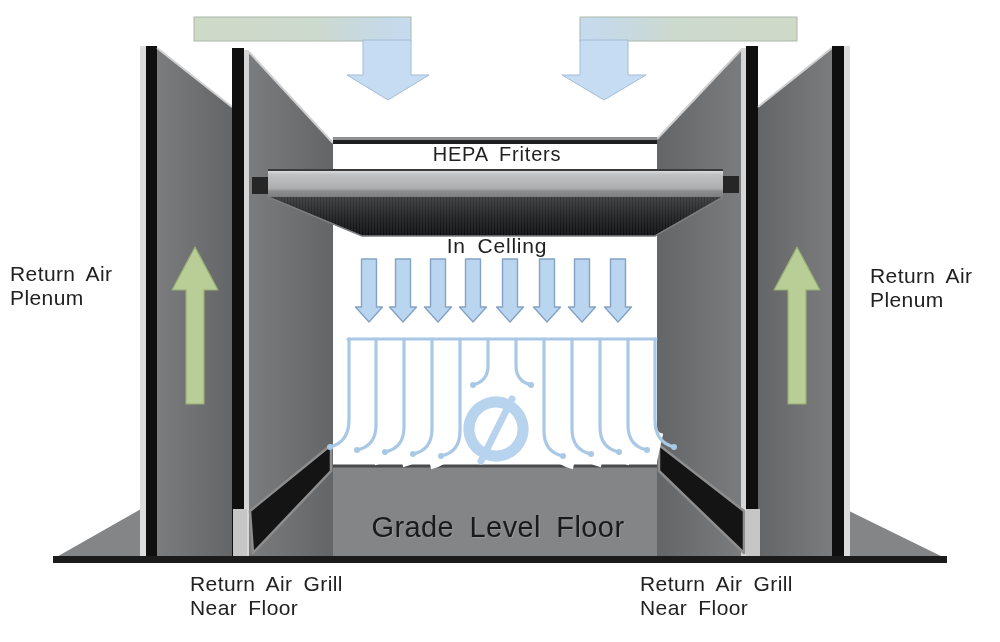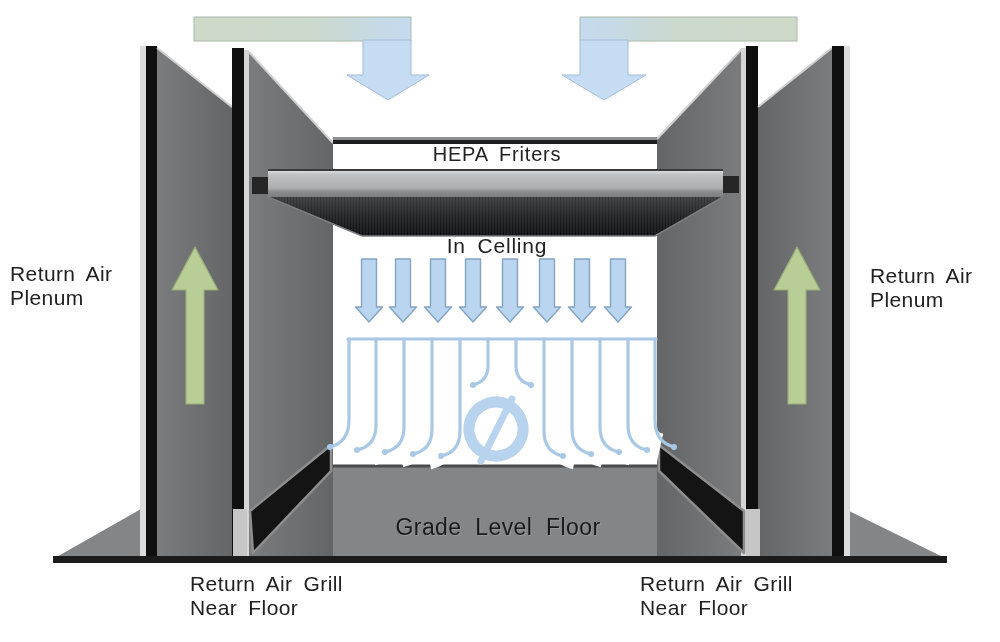--- a/index.html
+++ b/index.html
@@ -7,21 +7,21 @@
          font-family:"Liberation Sans","DejaVu Sans",sans-serif;}
   .stage svg{position:absolute;left:0;top:0;}
   .lbl{position:absolute;color:#212121;font-size:21px;line-height:24px;
        letter-spacing:0.4px;word-spacing:5px;white-space:nowrap;
        text-shadow:1px 1px 0 rgba(255,255,255,0.38);}
   .lbl .ln{display:block;}
   .lbl-plenum-left{left:10px;top:262px;}
   .lbl-plenum-right{left:870px;top:264px;}
   .lbl-hepa{left:387px;top:142px;width:220px;text-align:center;font-size:20px;letter-spacing:0.8px;}
   .lbl-ceiling{left:387px;top:234px;width:220px;text-align:center;letter-spacing:0.8px;}
-  .lbl-grade{left:348px;top:515px;width:300px;text-align:center;font-size:23px;
+  .lbl-grade{left:348px;top:515px;width:300px;text-align:center;font-size:29px;
              word-spacing:7px;color:#1a1a1a;text-shadow:1px 1px 0 rgba(255,255,255,0.15);}
   .lbl-grill-left{left:190px;top:572px;}
   .lbl-grill-right{left:640px;top:572px;}
 </style>
 </head>
 <body>
 
 <div class="stage">
 
 <svg width="1000" height="642" viewBox="0 0 1000 642">

